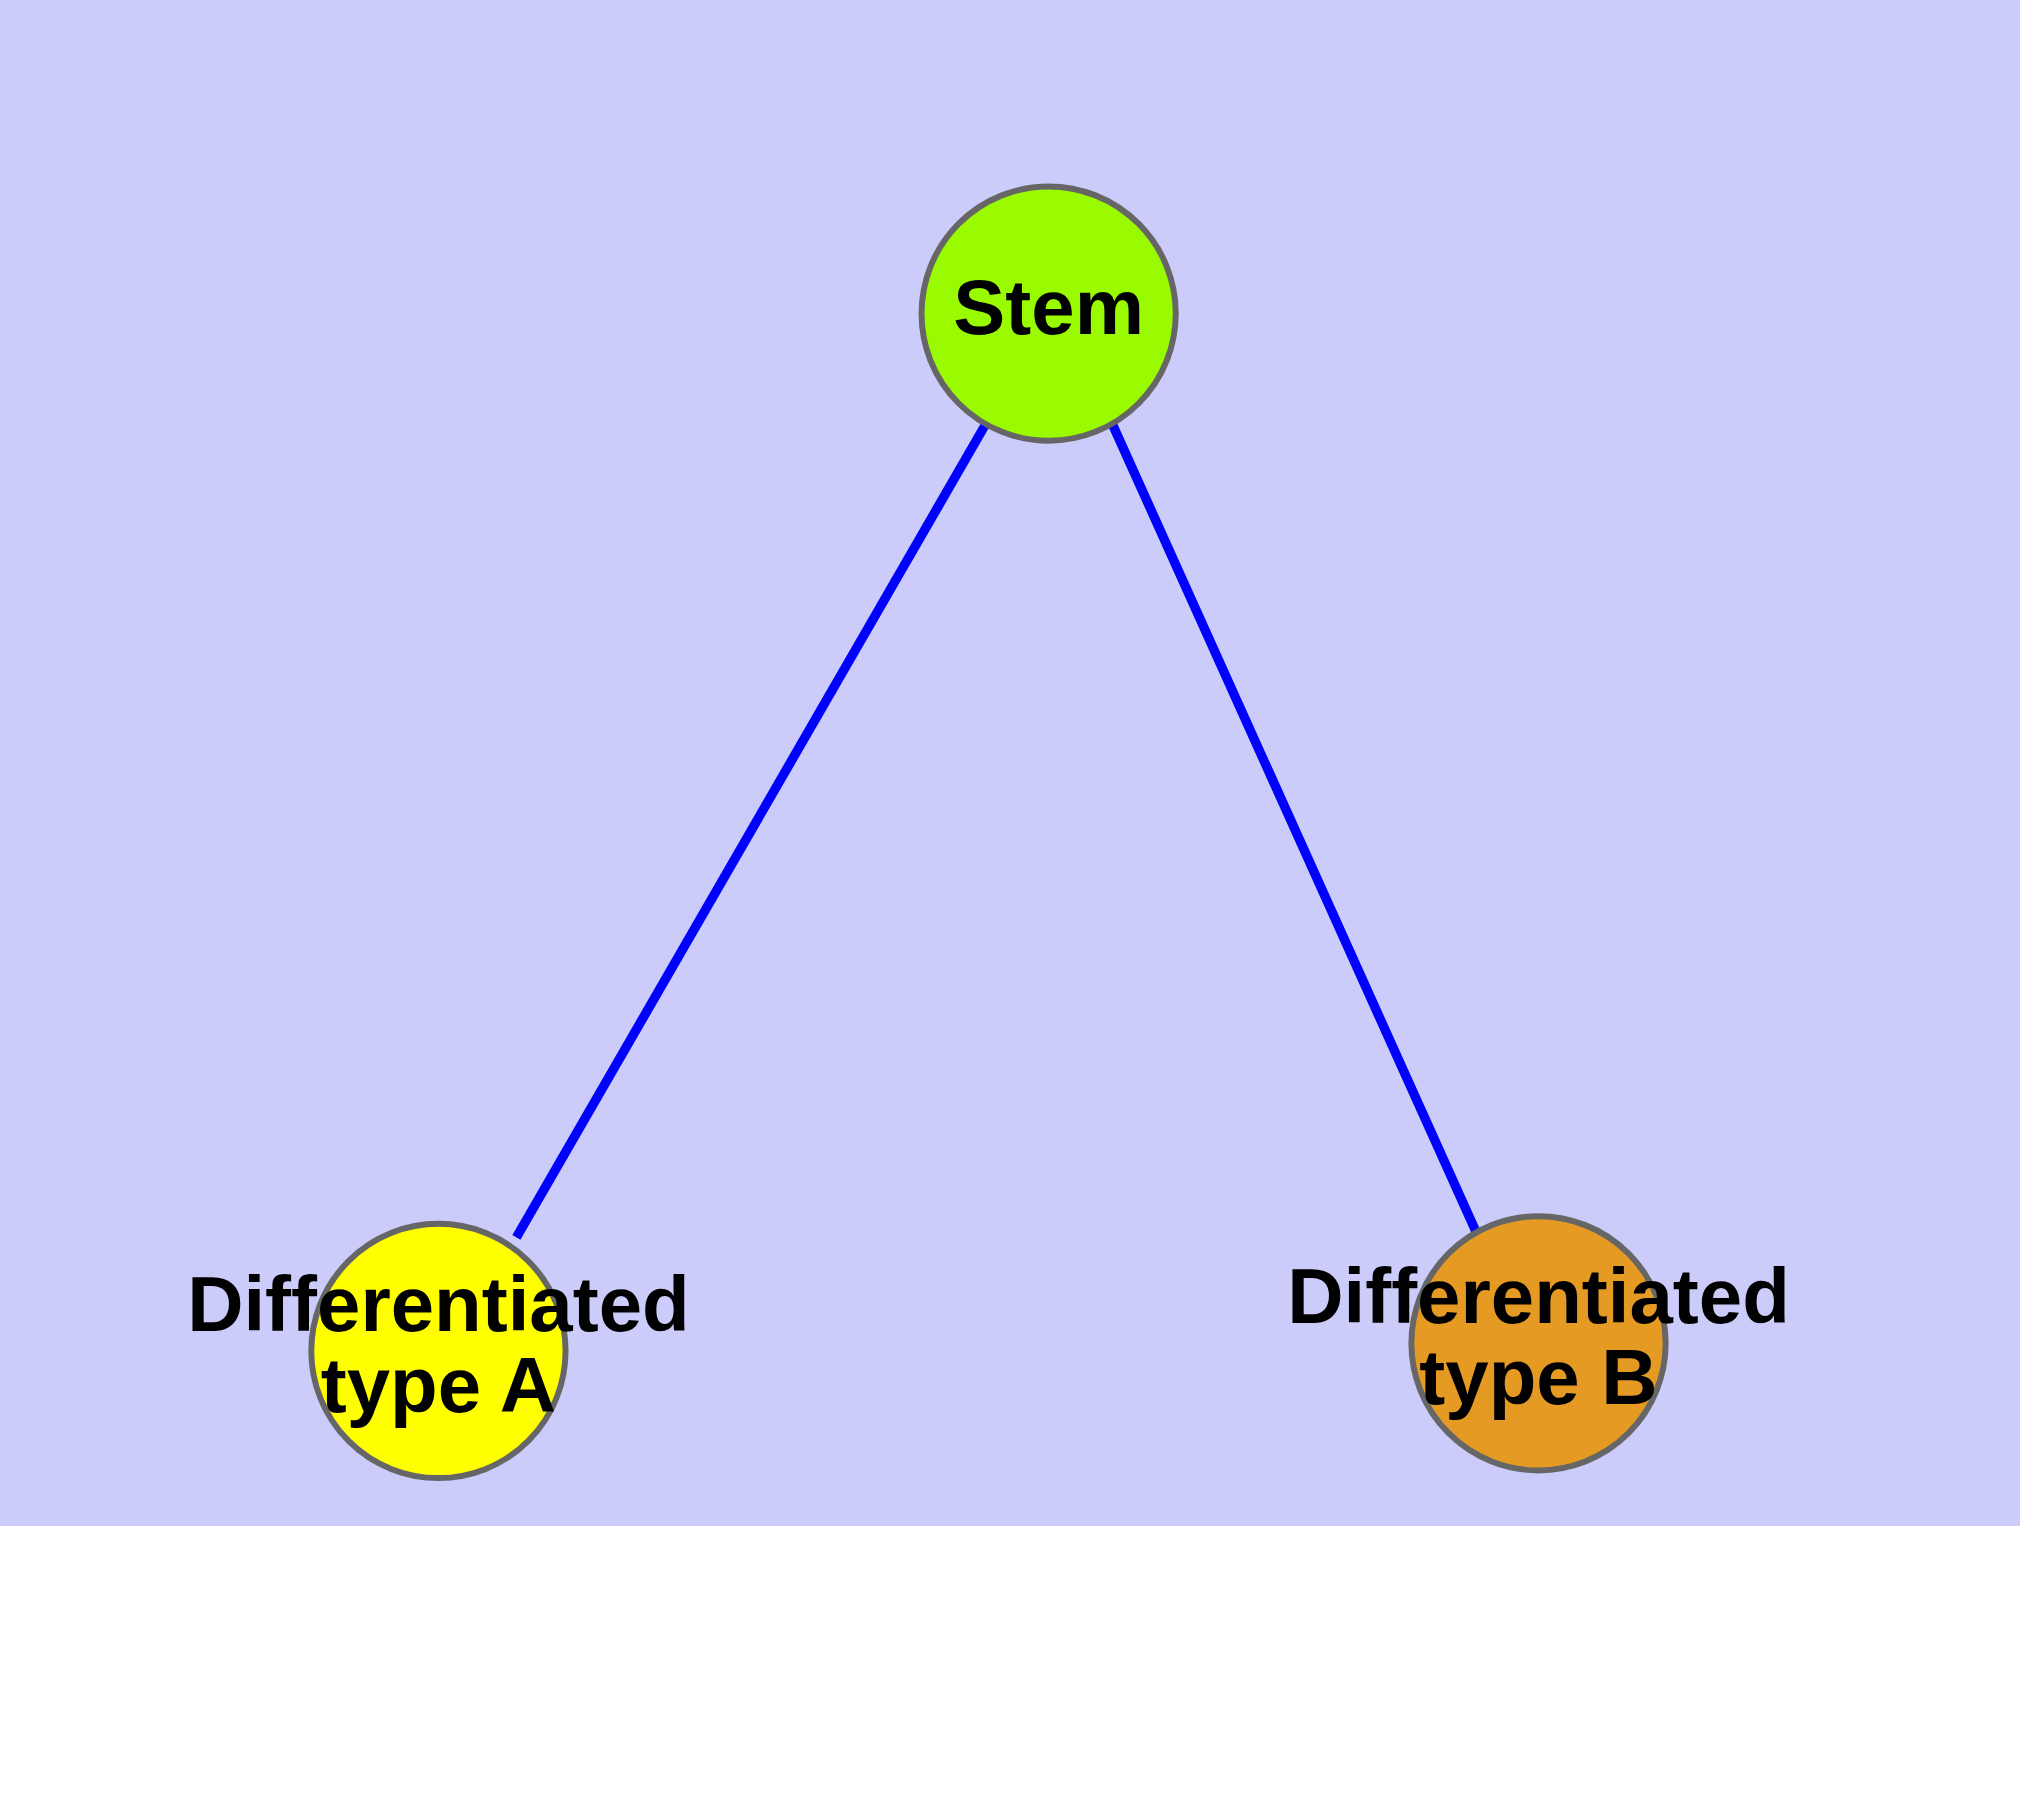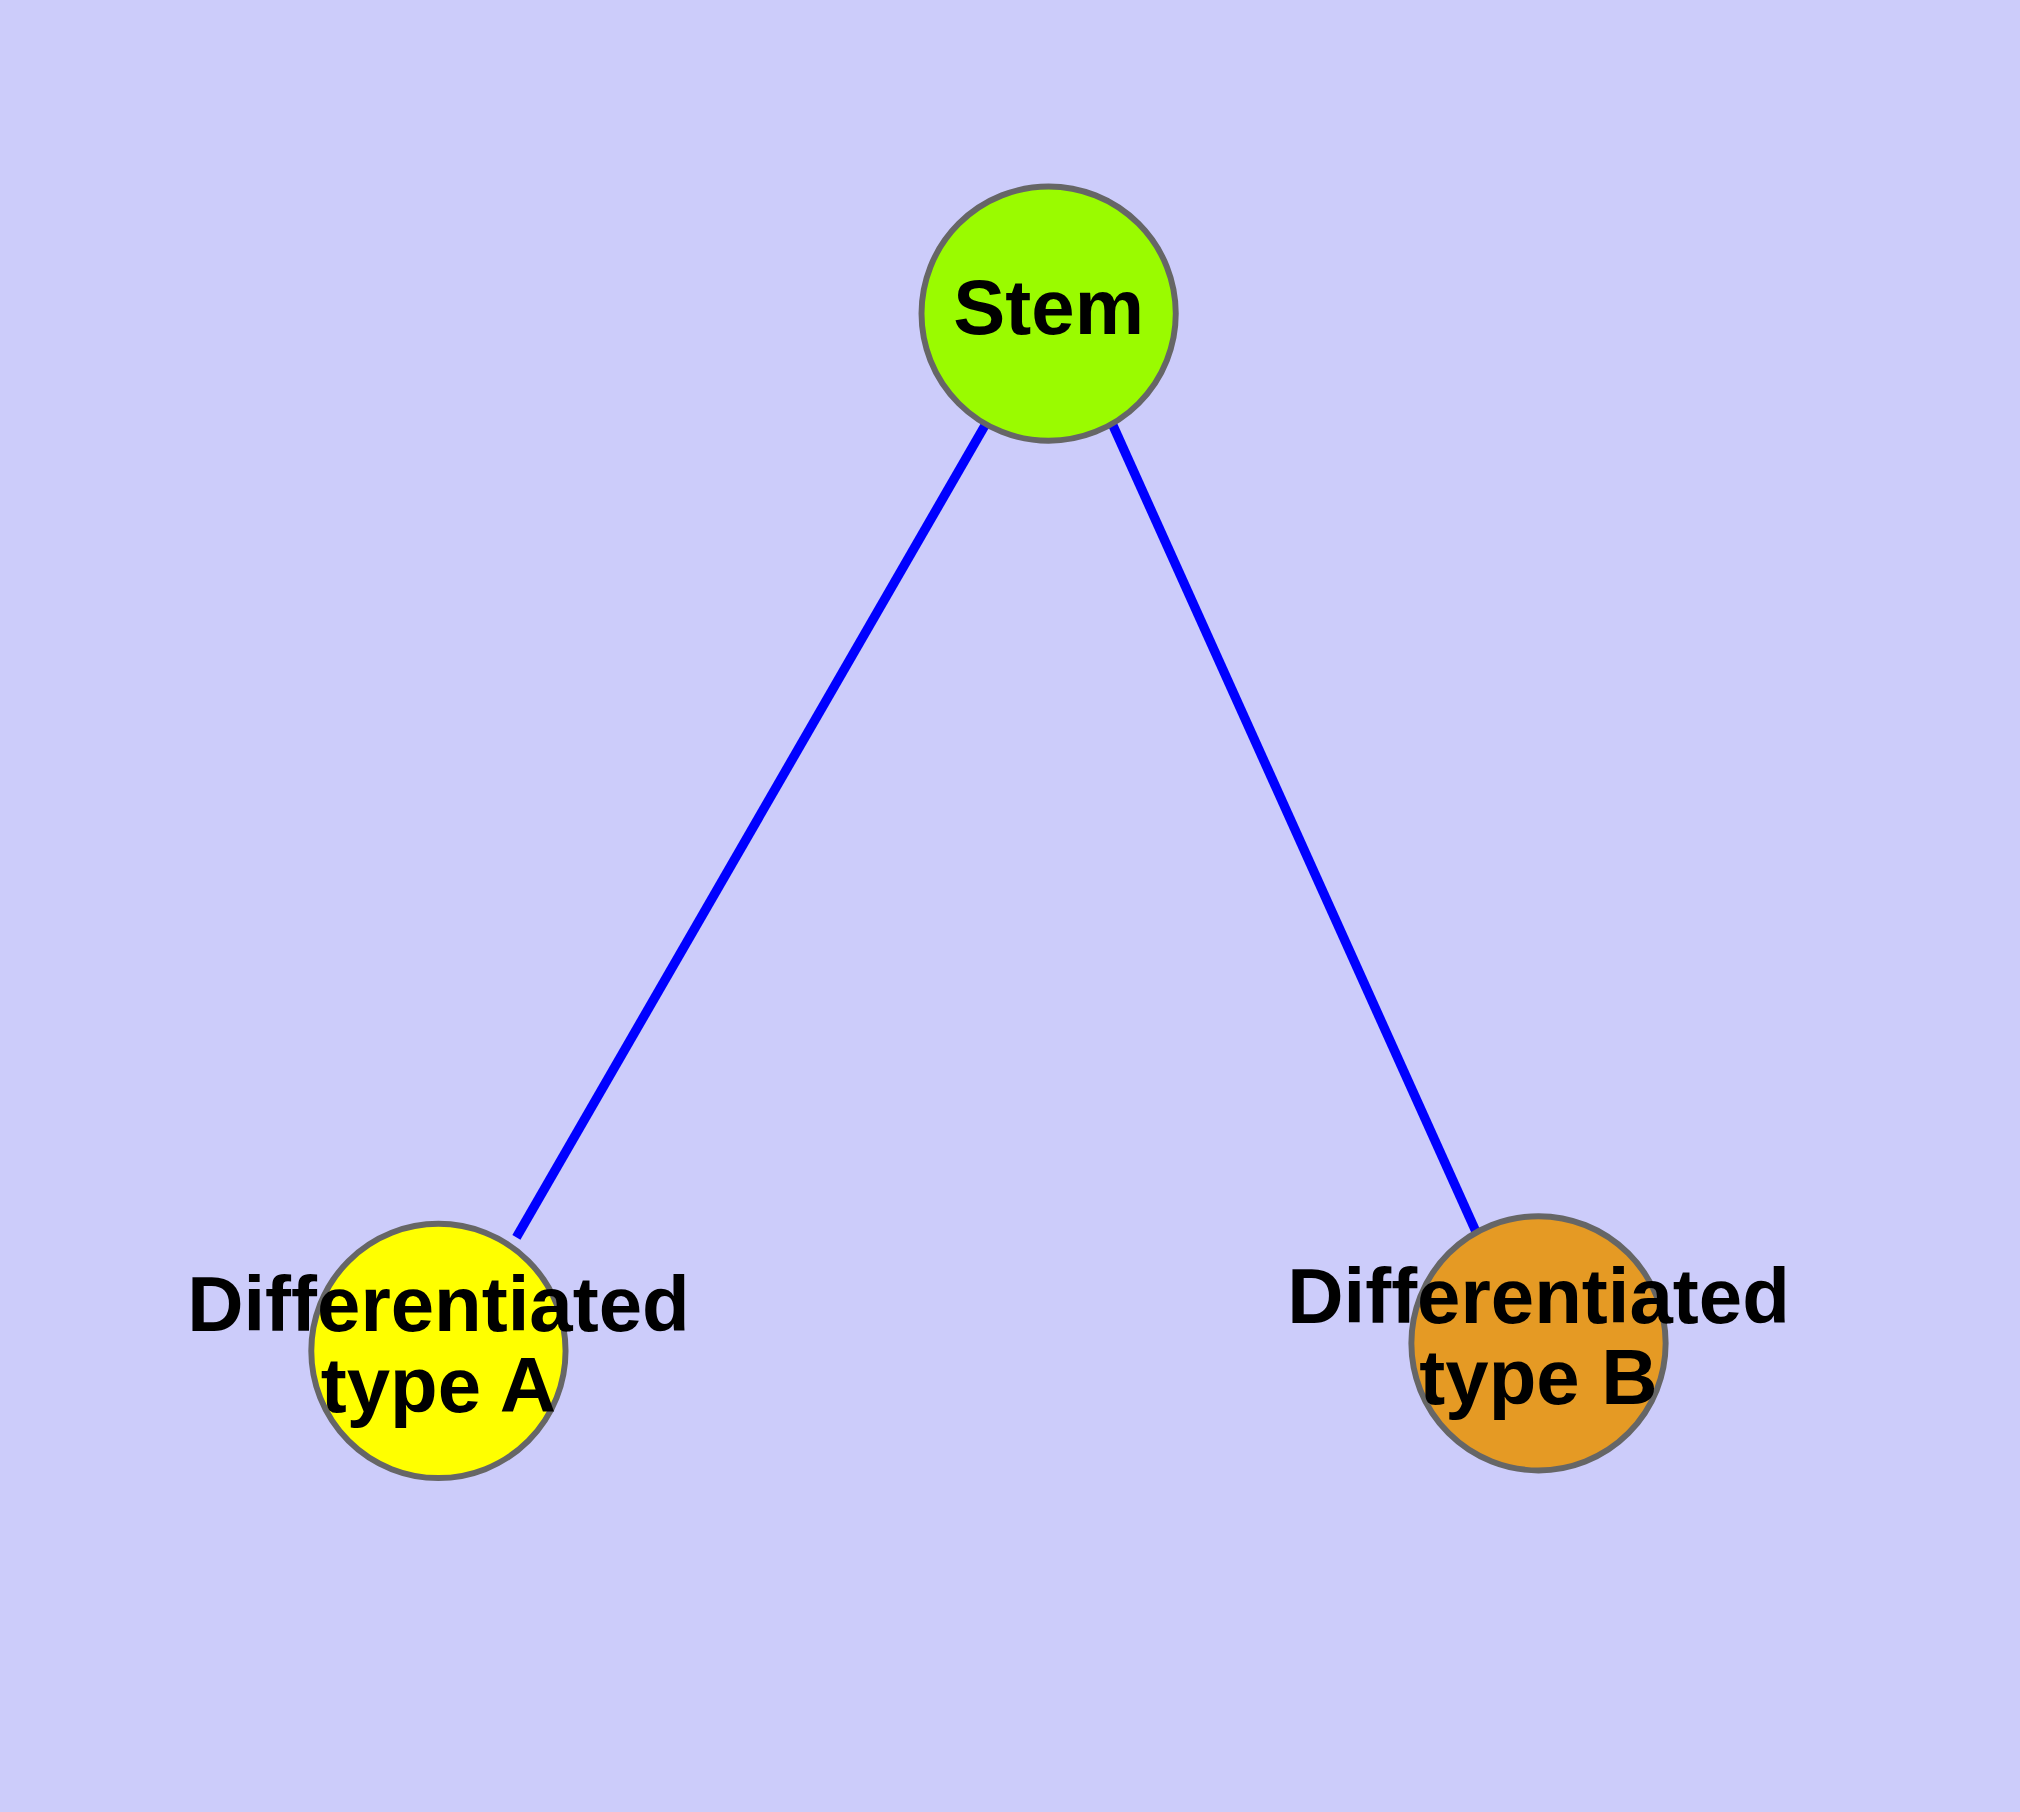--- a/index.html
+++ b/index.html
@@ -31,21 +31,21 @@
     font-weight: bold;
     font-size: 92px;
     fill: #000000;
     text-anchor: middle;
     dominant-baseline: auto;
   }
 </style>
 </head>
 <body>
 
-<div id="canvas" style="background: rgb(204, 204, 250); width: 2021px; height: 1812px;">
+<div id="canvas" style="background: rgb(204, 204, 250); width: 2021px; height: 1526px;">
   <svg id="graph-svg" viewBox="0 0 2384 2138" xmlns="http://www.w3.org/2000/svg" style="width: 2021px; height: 1812px;">
 
     <rect id="bg-rect" x="0" y="0" width="2384" height="2138" fill="#ccccfa"></rect>
 
     <g id="edges-group">
         <line x1="1163" y1="500" x2="609" y2="1460" stroke="#0000ff" stroke-width="11" class="edge-line"></line>
         <line x1="1312" y1="500" x2="1742" y2="1455" stroke="#0000ff" stroke-width="11" class="edge-line"></line>
       </g>
     <g id="nodes-group">
         <circle cx="1237" cy="370" r="150" fill="#9afb00" stroke="#666666" class="node-circle"></circle>

